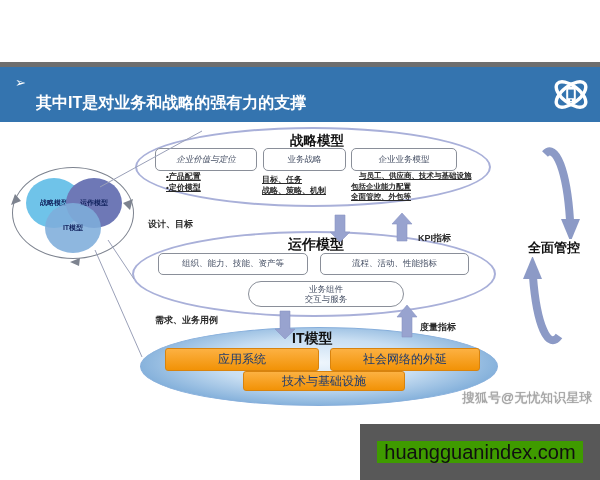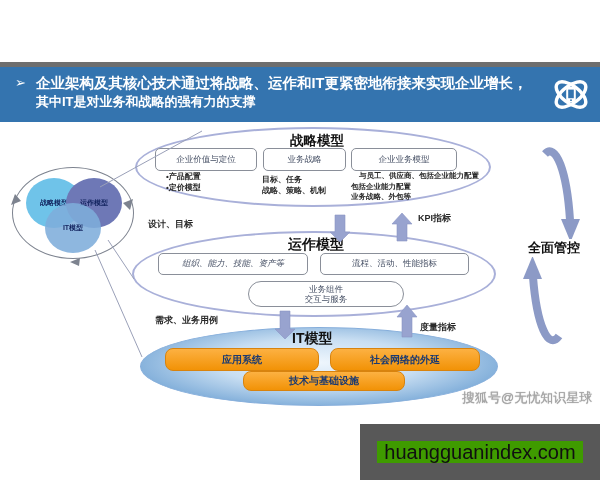--- a/index.html
+++ b/index.html
@@ -8,42 +8,42 @@
     background:#ffffff;
     font-family:"Liberation Sans","DejaVu Sans",sans-serif;
   }
   .abs{position:absolute;}
 
   
   #divider-strip{top:62px;left:0;width:600px;height:5px;background:#6e6e6e;}
   #header{top:67px;left:0;width:600px;height:55px;background:#3474af;color:#fff;}
   #header .bullet{position:absolute;left:15px;top:8px;font-size:13px;font-weight:bold;}
   #header .tl1{position:absolute;left:36px;top:7px;font-size:14.5px;font-weight:bold;white-space:nowrap;}
-  #header .tl2{position:absolute;left:36px;top:26px;font-size:13px;font-weight:bold;white-space:nowrap;}
+  #header .tl2{position:absolute;left:36px;top:26px;font-size:16px;font-weight:bold;white-space:nowrap;}
   #logo{position:absolute;right:7px;top:6px;}
 
   
   .bigellipse{border:2px solid #a9b0d9;border-radius:50%;background:#fff;}
   #strategy-ellipse{left:135px;top:127px;width:352px;height:76px;}
   #operation-ellipse{left:132px;top:231px;width:360px;height:82px;}
   #it-ellipse{left:140px;top:327px;width:356px;height:77px;border:1px solid #86aedb;
     background:radial-gradient(ellipse at 50% 45%, #eef6fd 0%, #c8def2 40%, #7fadd9 75%, #4d88c3 100%);}
   .etitle{font-weight:bold;font-size:13.5px;color:#111;white-space:nowrap;}
 
   
   .wbox{background:#fff;border:1px solid #8a8f99;border-radius:5px;
     display:flex;align-items:center;justify-content:center;text-align:center;
     font-size:8.5px;color:#444e63;white-space:nowrap;}
-  .note{font-size:8px;font-weight:bold;color:#2a2a2a;line-height:10.5px;white-space:nowrap;}
+  .note{font-size:8px;font-weight:bold;color:#2a2a2a;line-height:10.5px;white-space:nowrap;text-decoration:underline;}
   .note .ind{padding-left:8px;}
 
   
-  .obox{background:linear-gradient(#fcb142,#f29206);border:1px solid #d8830e;border-radius:8px;
+  .obox{background:linear-gradient(#fcb142,#f29206);border:1px solid #d8830e;border-radius:3px;
     display:flex;align-items:center;justify-content:center;
-    font-size:10px;font-weight:bold;color:#1b3a70;white-space:nowrap;}
+    font-size:12px;font-weight:normal;color:#1b3a70;white-space:nowrap;}
 
   
   #venn-outer{left:12px;top:167px;width:120px;height:90px;border:1px solid #7d838f;border-radius:50%;}
   .vcirc{border-radius:50%;display:flex;align-items:center;justify-content:center;
     font-size:7px;font-weight:bold;color:#12235e;}
   #venn-strategy{left:26px;top:178px;width:56px;height:50px;}
   #venn-operation{left:66px;top:178px;width:56px;height:50px;}
   #venn-it{left:45px;top:203px;width:56px;height:50px;}
 
   
@@ -60,21 +60,20 @@
   #footer-banner{left:360px;top:424px;width:240px;height:56px;padding:17px;box-sizing:border-box;}
   #footer-banner .inner{width:100%;height:100%;display:flex;align-items:center;justify-content:center;
     font-size:20px;color:#101010;}
 </style>
 </head>
 <body>
 
 <div class="abs" id="divider-strip"></div>
 <div class="abs" id="header" style="background: rgb(52, 116, 175);">
   <span class="bullet">➢</span>
-  <span class="tl1">企业架构及其核心技术通过将战略、运作和IT更紧密地衔接来实现企业增长，</span>
   <span class="tl2">其中IT是对业务和战略的强有力的支撑</span>
   <span id="logo">
     <svg width="44" height="43" viewBox="0 0 44 43">
       <g stroke="#fff" stroke-width="3.4" fill="none">
         <ellipse cx="22" cy="21.5" rx="17.5" ry="8.6" transform="rotate(-38 22 21.5)"></ellipse>
         <ellipse cx="22" cy="21.5" rx="17.5" ry="8.6" transform="rotate(38 22 21.5)"></ellipse>
       </g>
       <rect x="17.2" y="13.8" width="9.6" height="15.4" rx="2.2" fill="#fff"></rect>
       <rect x="19.2" y="16.6" width="5.6" height="8.6" fill="#3474af"></rect>
       <circle cx="22" cy="27.2" r="0.9" fill="#3474af"></circle>
@@ -88,54 +87,54 @@
 </div>
 <div class="abs vcirc" id="venn-operation" style="background: rgb(110, 120, 182);">
   <span>运作模型</span>
 </div>
 <div class="abs vcirc" id="venn-it" style="background: rgba(126, 173, 219, 0.88);">
   <span>IT模型</span>
 </div>
 
 <div class="abs bigellipse" id="strategy-ellipse"></div>
 <div class="abs etitle" style="left:290px;top:132px;">战略模型</div>
-<div class="abs wbox" style="left:155px;top:148px;width:100px;height:21px;">企业价值与定位</div>
+<div class="abs wbox" style="left:155px;top:148px;width:100px;height:21px;font-style:italic;">企业价值与定位</div>
 <div class="abs wbox" style="left:263px;top:148px;width:81px;height:21px;">业务战略</div>
 <div class="abs wbox" style="left:351px;top:148px;width:104px;height:21px;">企业业务模型</div>
 <div class="abs note" style="left:166px;top:172px;">
   <div>•产品配置</div>
   <div>•定价模型</div>
 </div>
 <div class="abs note" style="left:262px;top:175px;">
   <div>目标、任务</div>
   <div>战略、策略、机制</div>
 </div>
 <div class="abs note" style="left:351px;top:171px;font-size:7.5px;">
-  <div class="ind">与员工、供应商、包括企业能力配置</div>
+  <div class="ind">与员工、供应商、技术与基础设施</div>
   <div>包括企业能力配置</div>
-  <div>业务战略、外包等</div>
+  <div>全面管控、外包等</div>
 </div>
 
 <div class="abs bigellipse" id="operation-ellipse"></div>
 <div class="abs etitle" style="left:288px;top:236px;font-size:14px;">运作模型</div>
-<div class="abs wbox" style="left:158px;top:253px;width:148px;height:20px;font-style:italic;">组织、能力、技能、资产等</div>
+<div class="abs wbox" style="left:158px;top:253px;width:148px;height:20px;">组织、能力、技能、资产等</div>
 <div class="abs wbox" style="left:320px;top:253px;width:147px;height:20px;">流程、活动、性能指标</div>
 <div class="abs wbox" style="left:248px;top:281px;width:154px;height:24px;flex-direction:column;line-height:10.5px;border-radius:13px;">
   <div>业务组件</div>
   <div>交互与服务</div>
 </div>
 
 <div class="abs" id="it-ellipse" style="border-radius:50%;"></div>
 <div class="abs etitle" style="left:292px;top:330px;font-size:14px;">IT模型</div>
 <div class="abs obox" style="left:165px;top:348px;width:152px;height:21px;">应用系统</div>
 <div class="abs obox" style="left:330px;top:348px;width:148px;height:21px;">社会网络的外延</div>
 <div class="abs obox" style="left:243px;top:371px;width:160px;height:18px;">技术与基础设施</div>
 
 <div class="abs flabel" style="left:148px;top:218px;">设计、目标</div>
-<div class="abs flabel" style="left:418px;top:212px;">KPI指标</div>
+<div class="abs flabel" style="left:418px;top:232px;">KPI指标</div>
 <div class="abs flabel" style="left:155px;top:314px;">需求、业务用例</div>
 <div class="abs flabel" style="left:420px;top:321px;text-align:center;">度量指标</div>
 <div class="abs" id="control-label">全面管控</div>
 
 <svg class="abs" id="overlay" width="600" height="480" viewBox="0 0 600 480">
 
   <g stroke="#9aa0b8" stroke-width="1">
     <line x1="100" y1="187" x2="202" y2="131"></line>
     <line x1="108" y1="240" x2="134" y2="279"></line>
     <line x1="95" y1="250" x2="142" y2="357"></line>

